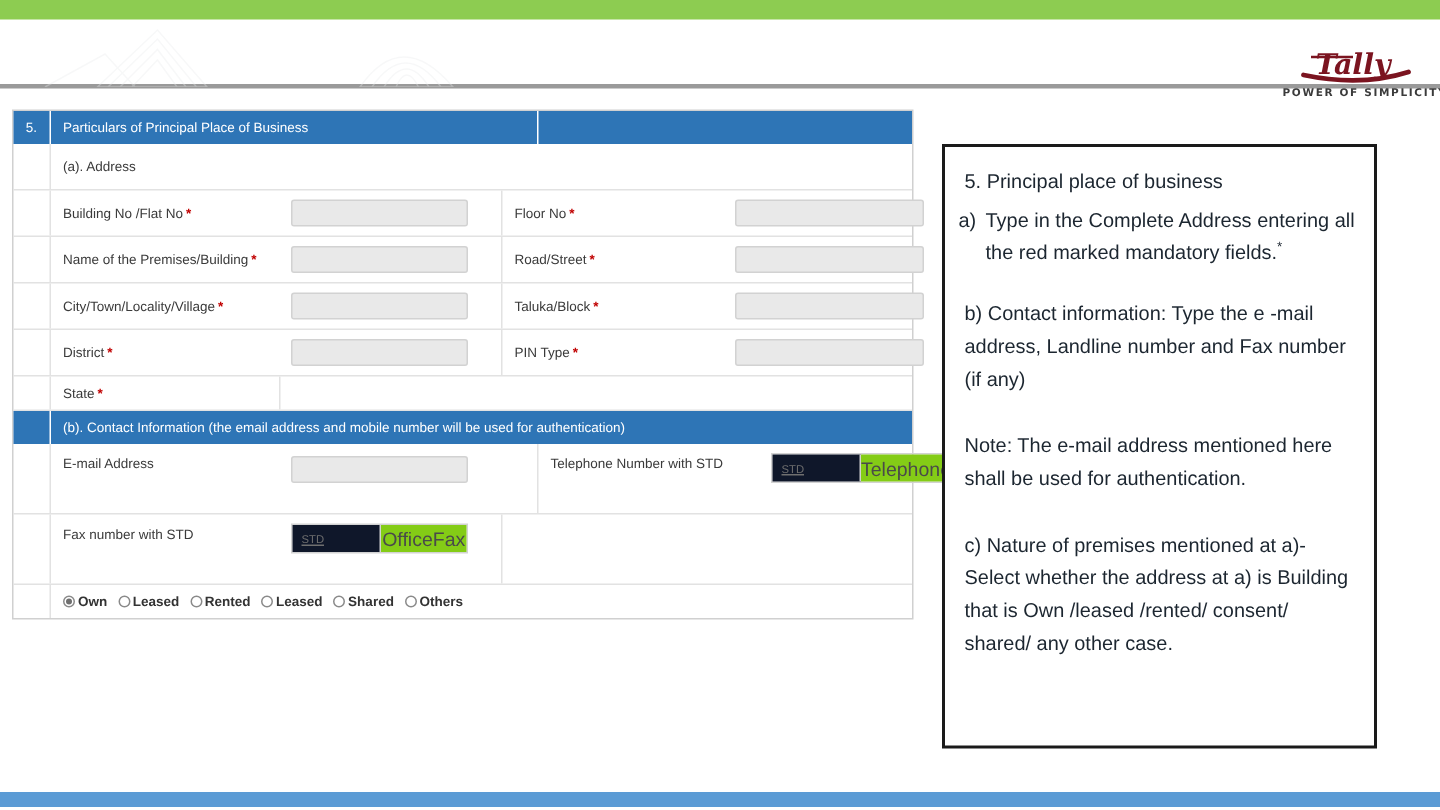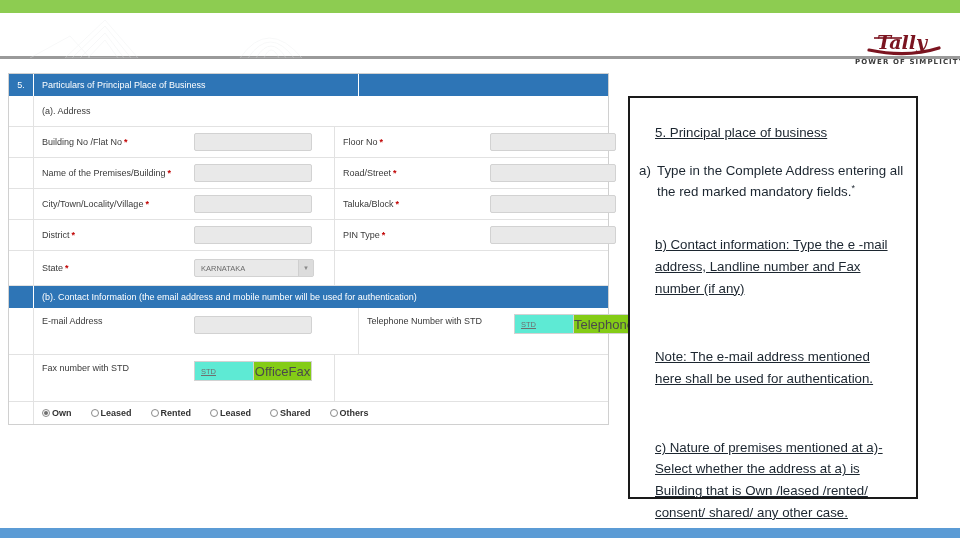--- a/index.html
+++ b/index.html
@@ -67,41 +67,41 @@
     box-sizing:border-box;height:18px;width:120px;
     background:#e9e9e9;border:1px solid #d2d2d2;border-radius:2px;
     display:flex;align-items:center;justify-content:space-between;
     font-size:7.5px;color:#6a6a6a;padding-left:6px;
   }
   .sel .chev{
     width:14px;height:16px;background:#dcdcdc;border-left:1px solid #cfcfcf;
     display:flex;align-items:center;justify-content:center;color:#8a8a8a;font-size:6px;
   }
   .split{display:flex;height:20px;border:1px solid #d2d2d2;width:118px;box-sizing:border-box;}
-  .split .p1{flex:0 0 52px;background:#5eead4;border-right:1px solid #d2d2d2;
+  .split .p1{flex:0 0 52px;background:#0f172a;border-right:1px solid #d2d2d2;
     display:flex;align-items:center;padding-left:6px;font-size:7.5px;color:#6f6f6f;text-decoration:underline;}
   .split .p2{flex:1 1 auto;background:#84cc16;
     display:flex;align-items:center;justify-content:center;font-size:13px;color:#4a4a4a;}
 
   
-  .radios{display:flex;align-items:center;gap:19px;}
+  .radios{display:flex;align-items:center;gap:7px;}
   .ritem{display:flex;align-items:center;gap:2px;font-size:9px;color:#333;font-weight:bold;}
   .rdot{
     width:8px;height:8px;border-radius:50%;border:1px solid #8a8a8a;background:#fff;
     box-sizing:border-box;display:flex;align-items:center;justify-content:center;
   }
   .rdot.on::after{content:"";width:4px;height:4px;border-radius:50%;background:#6f6f6f;}
 
   
   .notes{
     position:absolute;left:628px;top:96px;width:290px;height:403px;
     border:2px solid #1a1a1a;background:#fff;box-sizing:border-box;
     padding:8px 9px;color:#1c2630;font-size:13.3px;line-height:1.63;
   }
-  .notes p{margin:16px;text-decoration:underline;}
+  .notes p{margin:4px;}
   .notes .gap{height:15px;}
   .ind{display:flex;}
   .ind .mk{flex:0 0 18px;}
   .sup{font-size:9px;vertical-align:super;}
 </style>
 </head>
 <body>
 
 <div class="topbar"></div>
 <div class="headrule"></div>
@@ -217,26 +217,20 @@
       <div class="inp w2"></div>
     </div>
   </div>
 
   <div class="row">
     <div class="numcol"></div>
     <div class="cell lbl">
       <span>State</span>
         <span class="mand">*</span>
     </div>
-    <div class="cell fld" style="height:34px;">
-      <div class="sel">
-        <span>KARNATAKA</span>
-        <span class="chev">▼</span>
-      </div>
-    </div>
     <div class="cell lbl2"></div>
     <div class="cell fld2"></div>
   </div>
 
 
   <div class="hdr sub">
     <div class="numcol"></div>
     <div class="htxt">(b). Contact Information (the email address and mobile number will be used for authentication)</div>
   </div>
 

